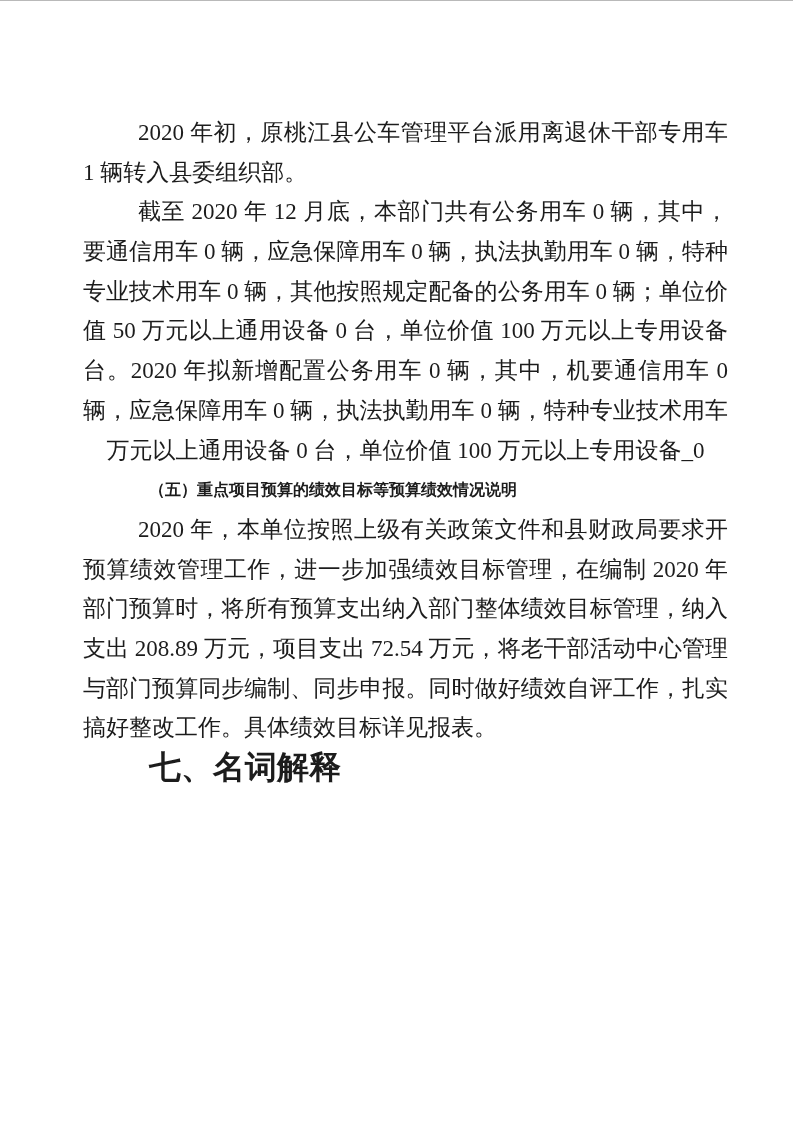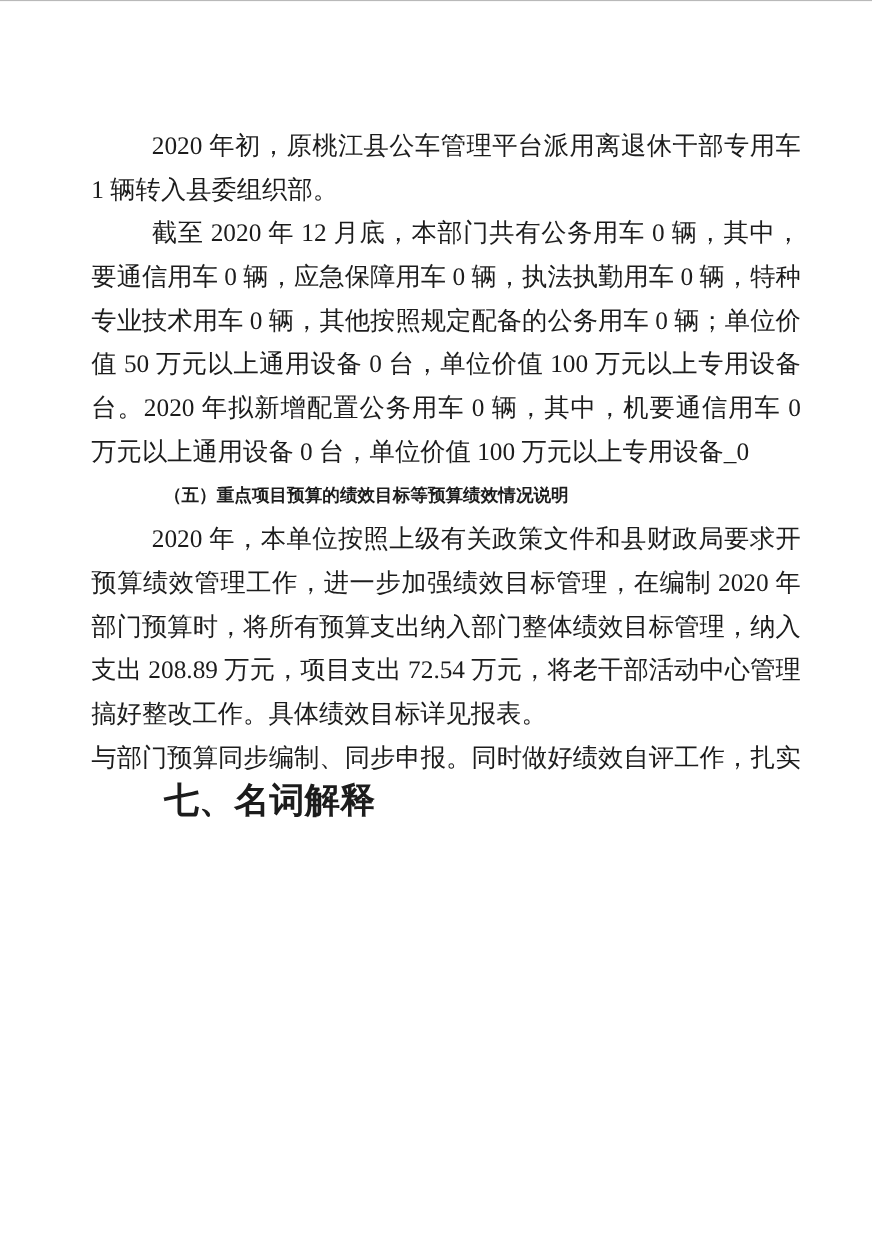--- a/index.html
+++ b/index.html
@@ -41,21 +41,21 @@
     font-size: 23px;
     text-align: justify;
     text-align-last: justify;
     overflow: hidden;
     white-space: normal;
   }
   .line.indent {
     padding-left: 55px;
   }
   .line.no-justify {
-    text-align: left;
+    text-align: center;
     text-align-last: left;
   }
   .heading-serif .line {
     font-weight: bold;
     font-size: 16px;
     padding-left: 66px;
   }
   .heading-sans .line {
     font-family: "Liberation Sans", "DejaVu Sans", sans-serif;
     font-weight: bold;
@@ -72,30 +72,31 @@
       <div class="para body">
         <div class="line indent">2020 年初，原桃江县公车管理平台派用离退休干部专用车辆</div>
         <div class="line no-justify">1 辆转入县委组织部。</div>
       </div>
       <div class="para body">
         <div class="line indent">截至 2020 年 12 月底，本部门共有公务用车 0 辆，其中，机</div>
         <div class="line">要通信用车 0 辆，应急保障用车 0 辆，执法执勤用车 0 辆，特种</div>
         <div class="line">专业技术用车 0 辆，其他按照规定配备的公务用车 0 辆；单位价</div>
         <div class="line">值 50 万元以上通用设备 0 台，单位价值 100 万元以上专用设备 0</div>
         <div class="line">台。2020 年拟新增配置公务用车 0 辆，其中，机要通信用车 0</div>
+        <div class="line">辆，应急保障用车 0 辆，执法执勤用车 0 辆，特种专业技术用车</div>
         <div class="line no-justify">万元以上通用设备 0 台，单位价值 100 万元以上专用设备_0 台。</div>
       </div>
       <div class="para heading-serif">
         <div class="line indent no-justify">（五）重点项目预算的绩效目标等预算绩效情况说明</div>
       </div>
       <div class="para body">
         <div class="line indent">2020 年，本单位按照上级有关政策文件和县财政局要求开展</div>
         <div class="line">预算绩效管理工作，进一步加强绩效目标管理，在编制 2020 年</div>
         <div class="line">部门预算时，将所有预算支出纳入部门整体绩效目标管理，纳入</div>
         <div class="line">支出 208.89 万元，项目支出 72.54 万元，将老干部活动中心管理</div>
+        <div class="line">与部门预算同步编制、同步申报。同时做好绩效自评工作，扎实</div>
         <div class="line no-justify">搞好整改工作。具体绩效目标详见报表。</div>
-        <div class="line">与部门预算同步编制、同步申报。同时做好绩效自评工作，扎实</div>
       </div>
       <div class="para heading-sans">
         <div class="line indent no-justify">七、名词解释</div>
       </div>
     </div>
 </div>
 
 </body></html>

